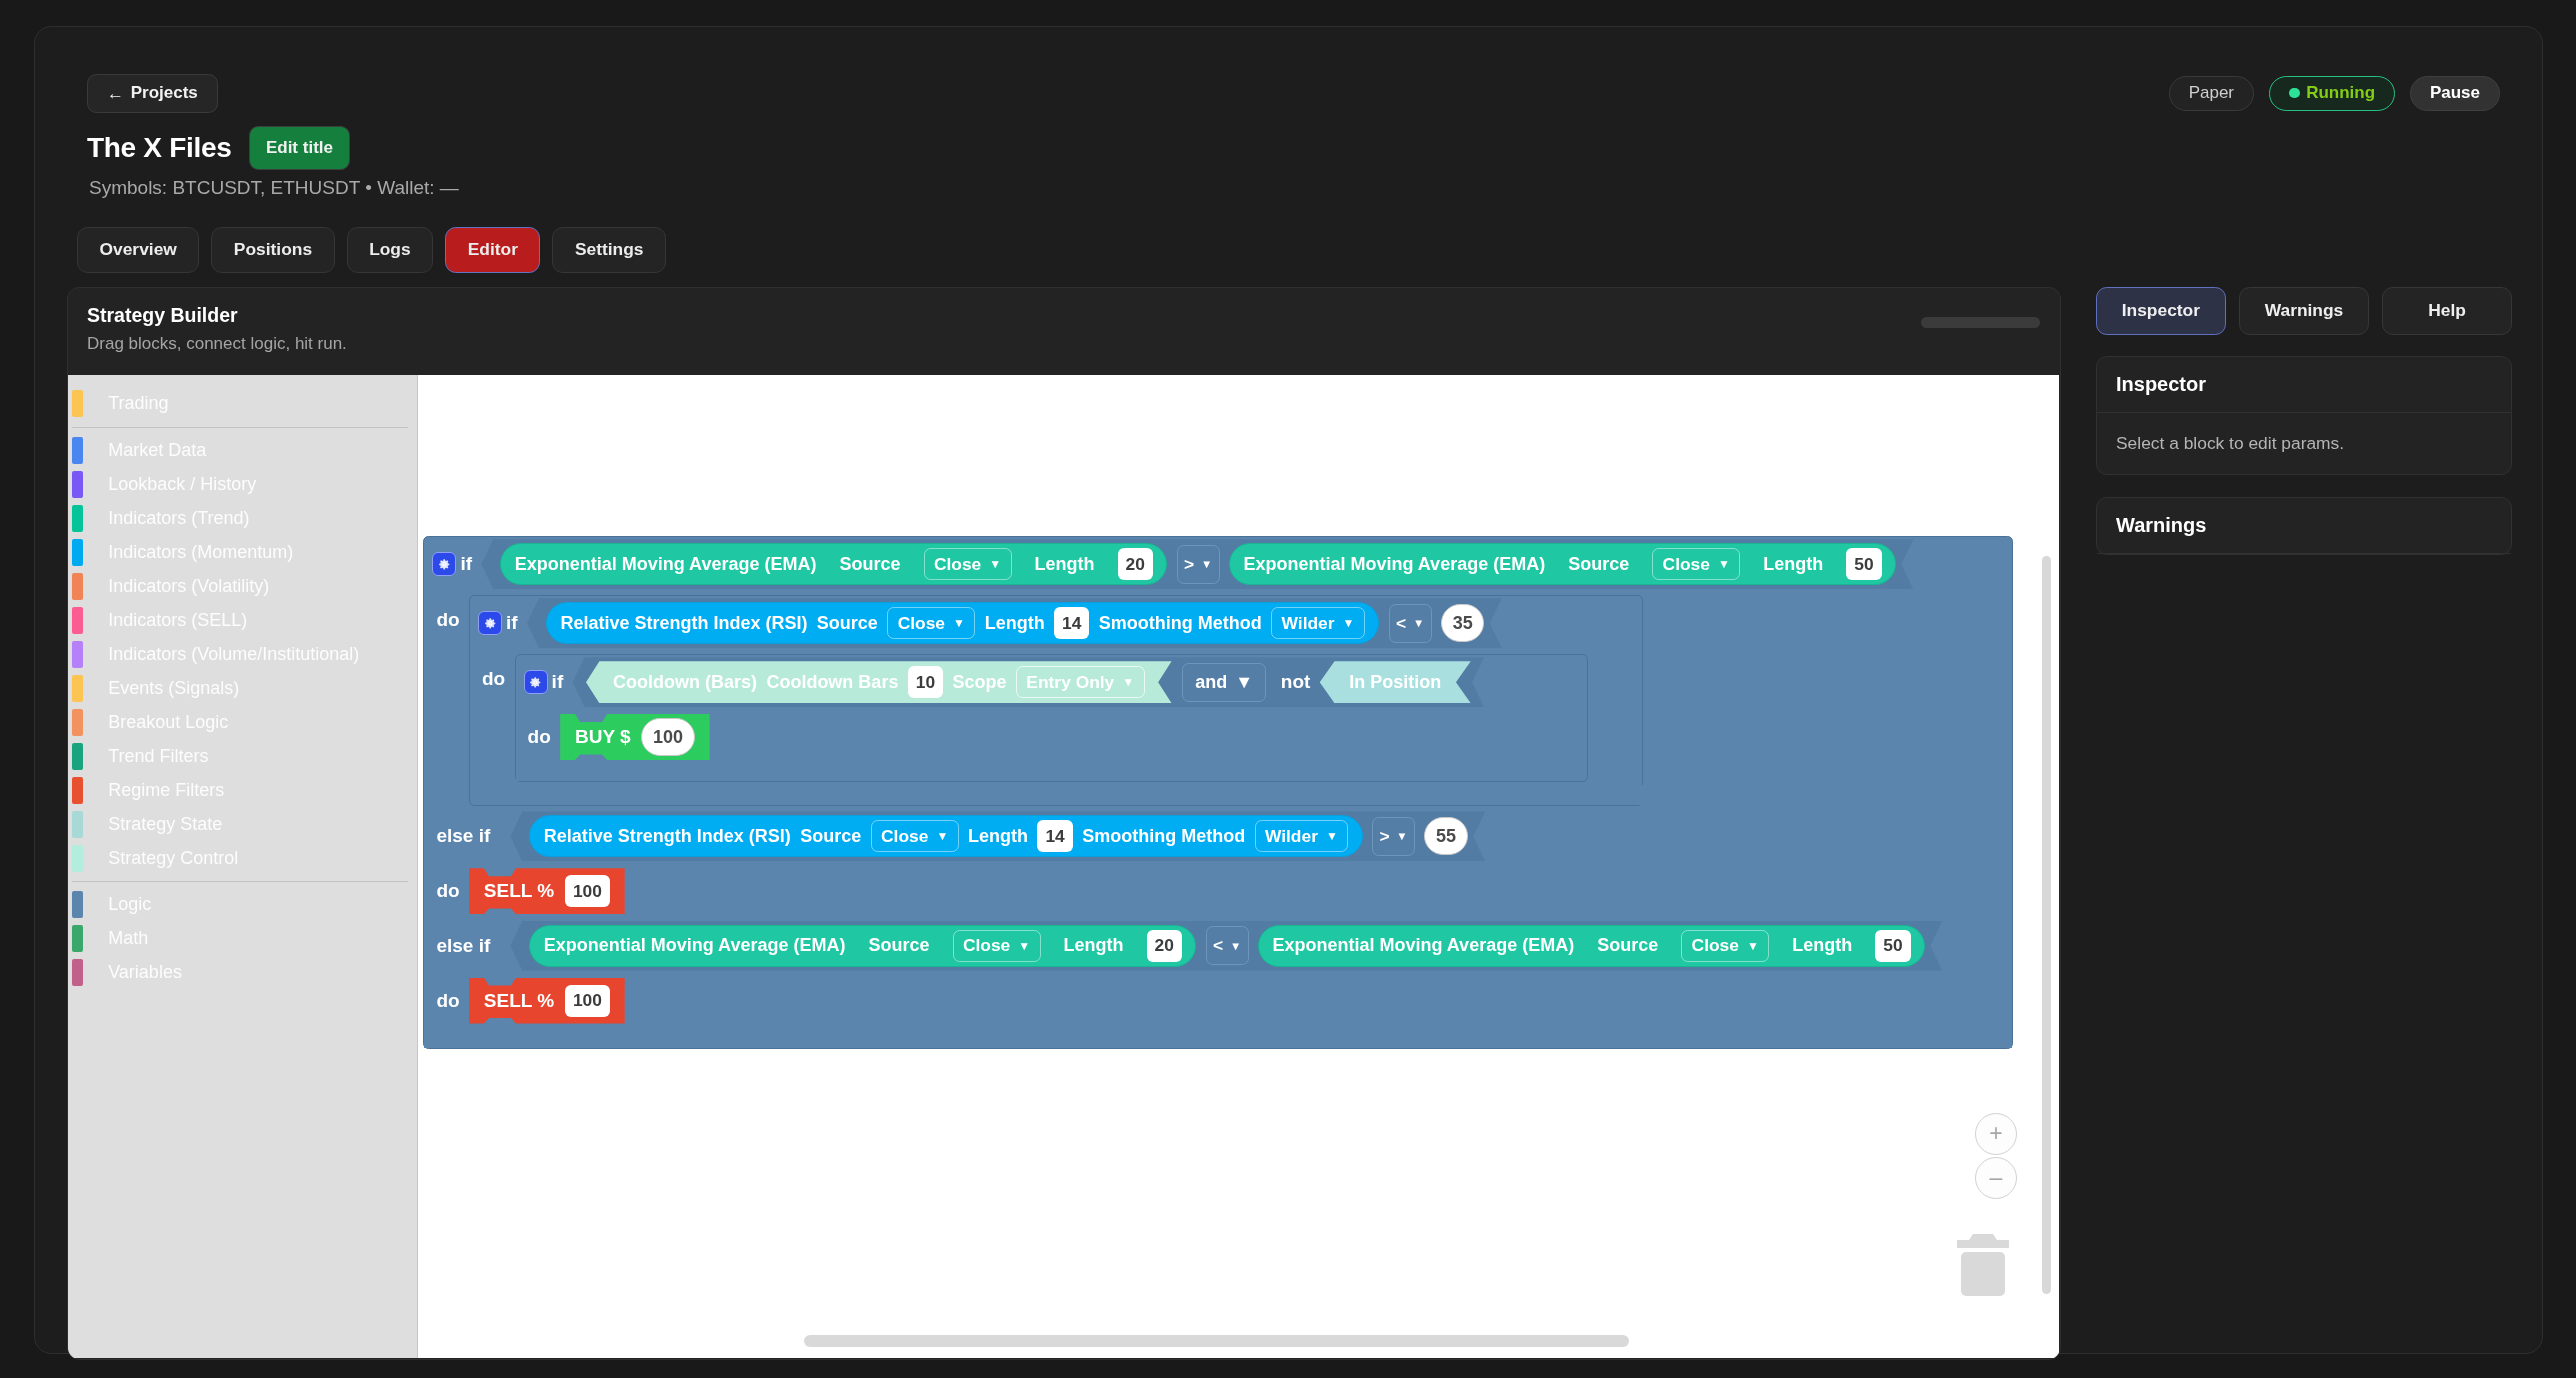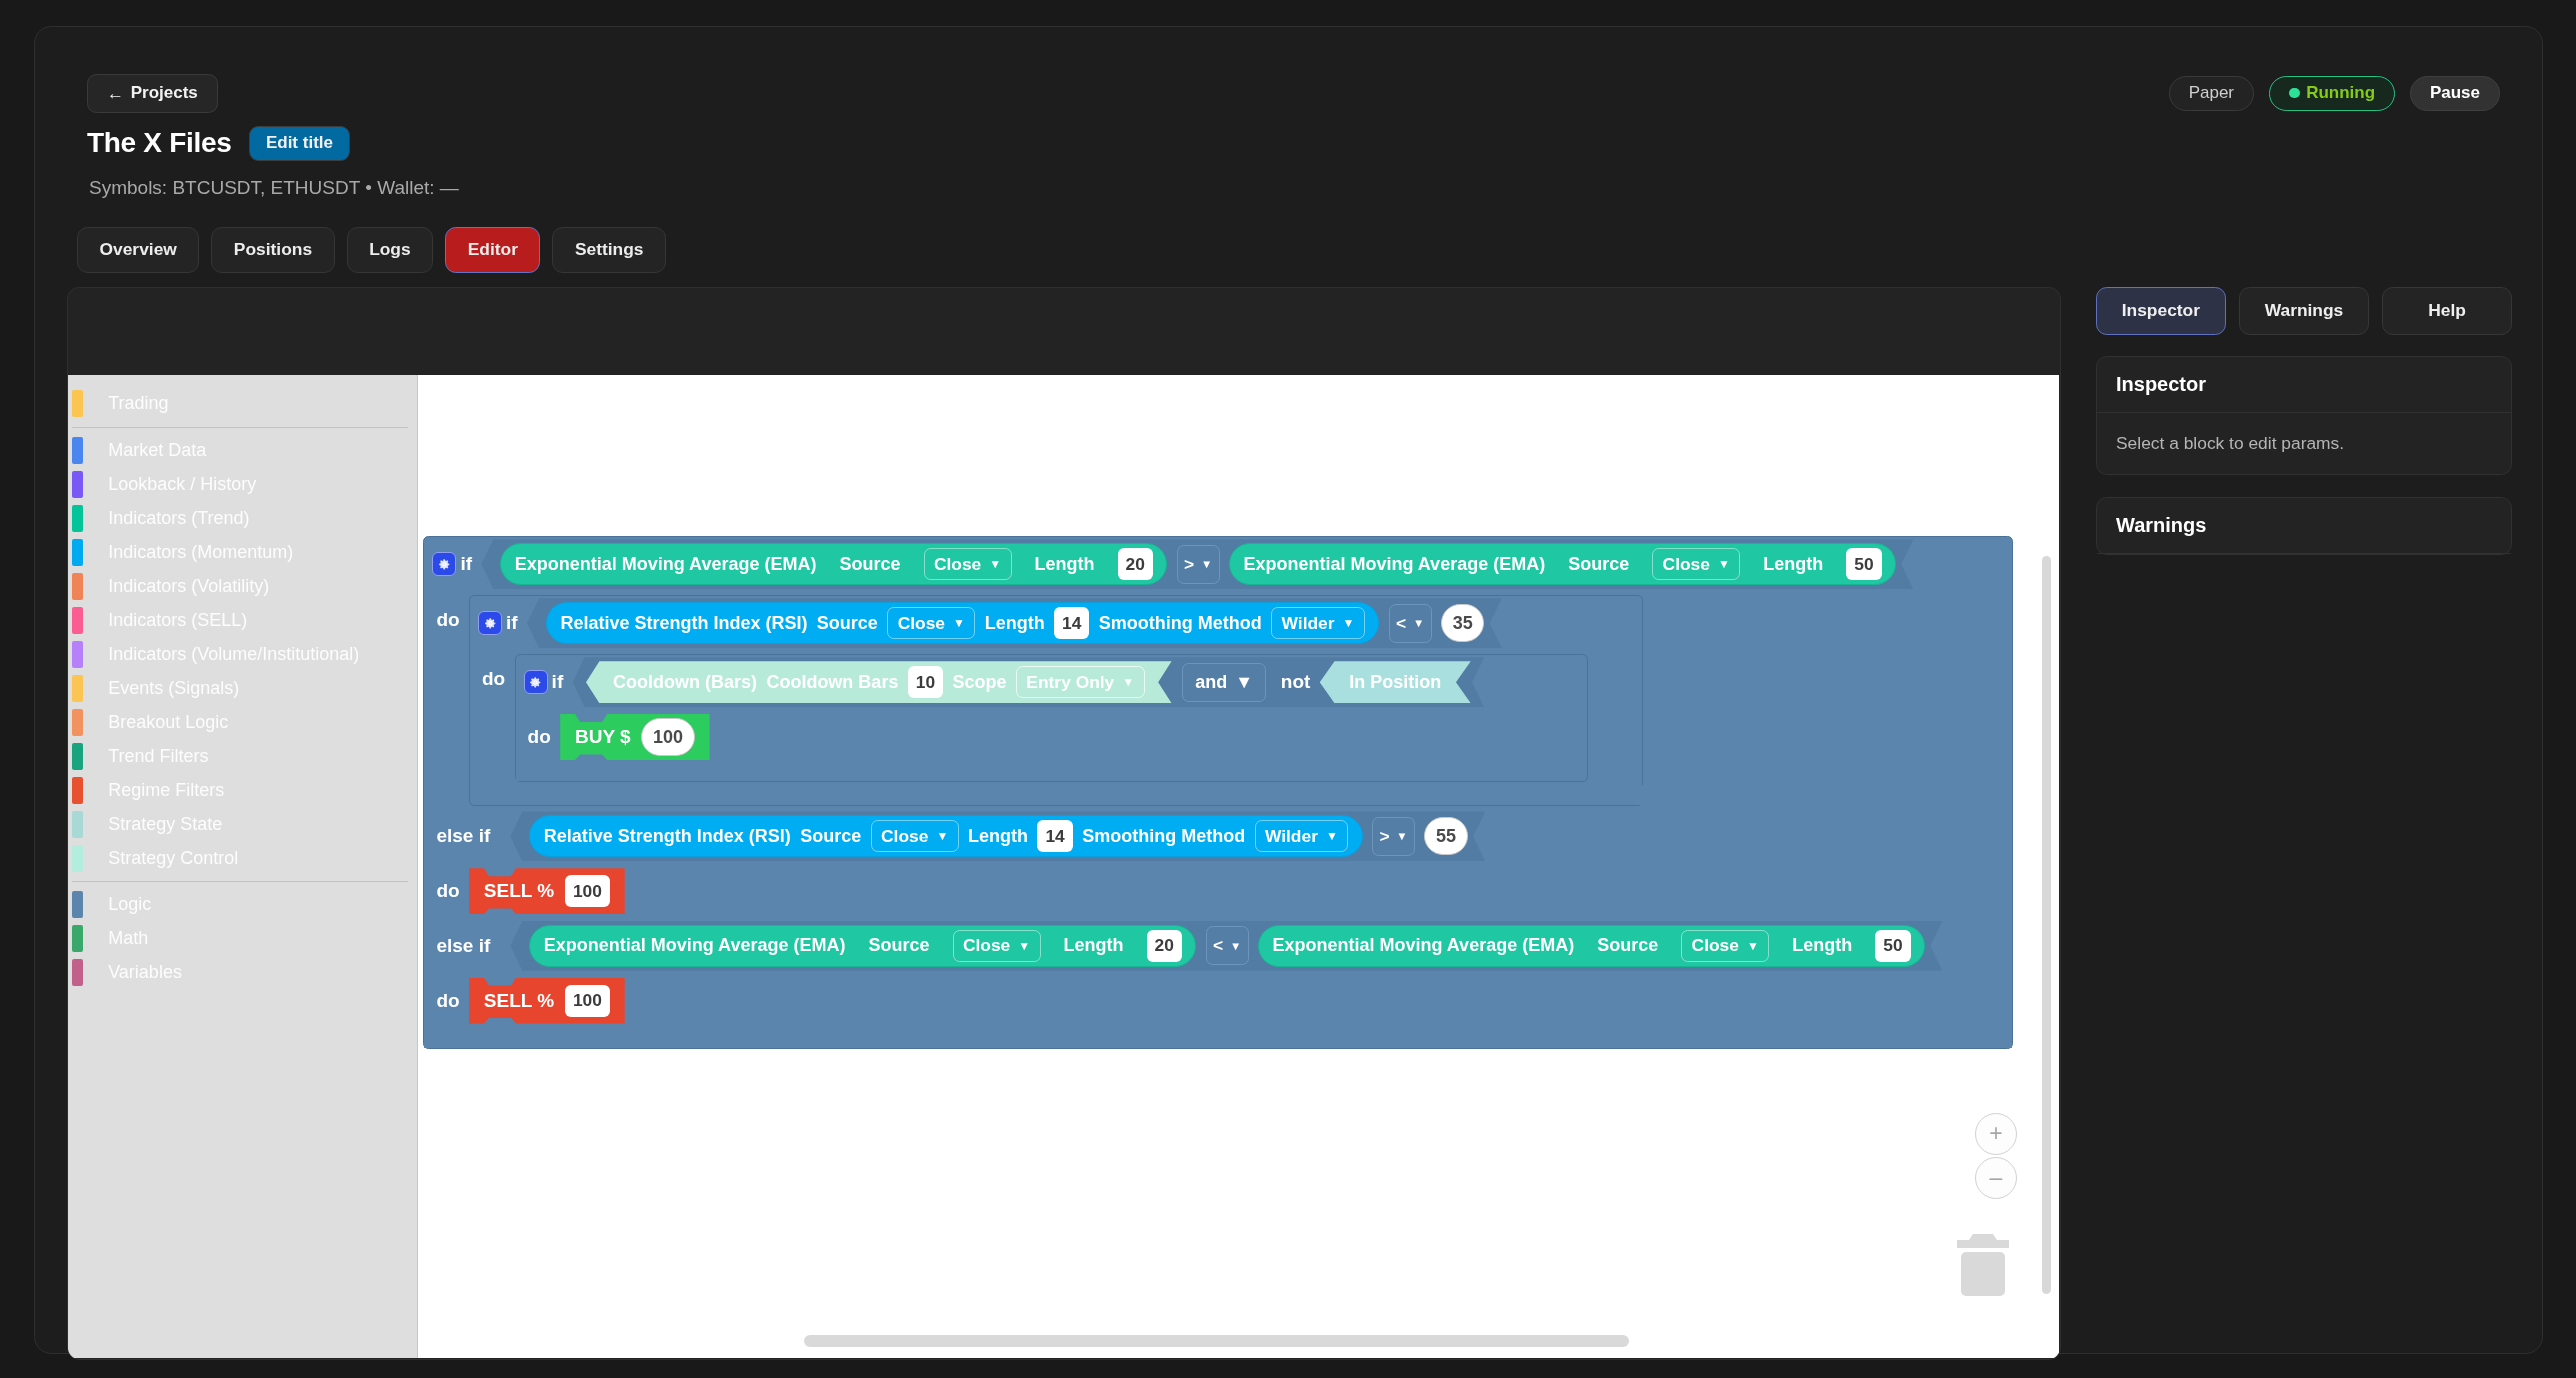--- a/index.html
+++ b/index.html
@@ -32,23 +32,23 @@
     cursor: pointer;
   }
   .btn-projects .arrow { font-size: 17px; line-height: 1; }
 
   .title-row {
     position: absolute; left: 52px; top: 99px;
     display: flex; align-items: center; gap: 17.4px;
   }
   .proj-title { color: #ffffff; font-size: 28px; font-weight: 700; letter-spacing: -0.3px; }
   .btn-edit-title {
-    height: 35px; padding: 0 16px;
+    height: 44px; padding: 0 16px;
     display: flex; align-items: center;
-    background: #0369a1; border: 1.3px solid #3d3d3d; border-radius: 9.4px;
+    background: #15803d; border: 1.3px solid #3d3d3d; border-radius: 9.4px;
     color: #f1f1f1; font-size: 17px; font-weight: 700; cursor: pointer;
   }
   .sub-meta {
     position: absolute; left: 54px; top: 150px;
     color: #a9a9a9; font-size: 19px;
   }
 
   .hdr-right {
     position: absolute; right: 42px; top: 49px;
     display: flex; align-items: center; gap: 14.8px;
@@ -340,20 +340,25 @@
       </div>
     <div class="tab active">
         <span>Editor</span>
       </div>
     <div class="tab">
         <span>Settings</span>
       </div>
   </div>
 
   <div class="builder">
+    <div class="builder-head">
+      <div class="builder-title">Strategy Builder</div>
+      <div class="builder-sub">Drag blocks, connect logic, hit run.</div>
+      <div class="builder-handle"></div>
+    </div>
 
     <div class="workspace">
 
       <div class="palette">
         <div class="pal-item">
           <span class="pal-swatch" style="background:#fcc450"></span>
           <span class="pal-label">Trading</span>
         </div>
         <div class="pal-sep"></div>
 

